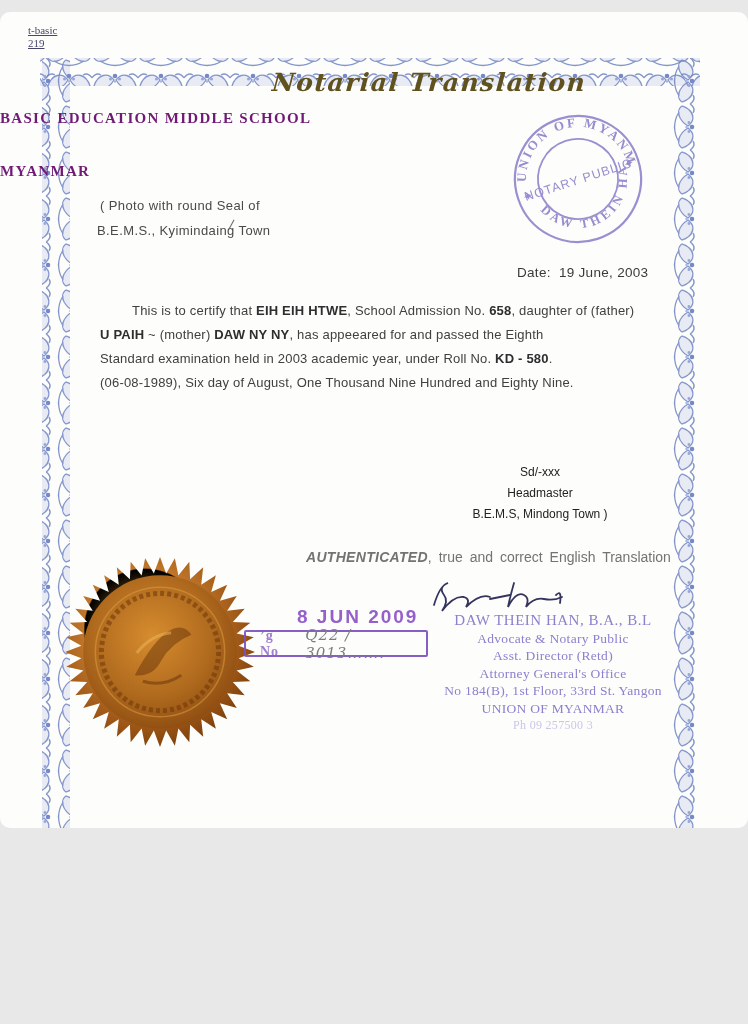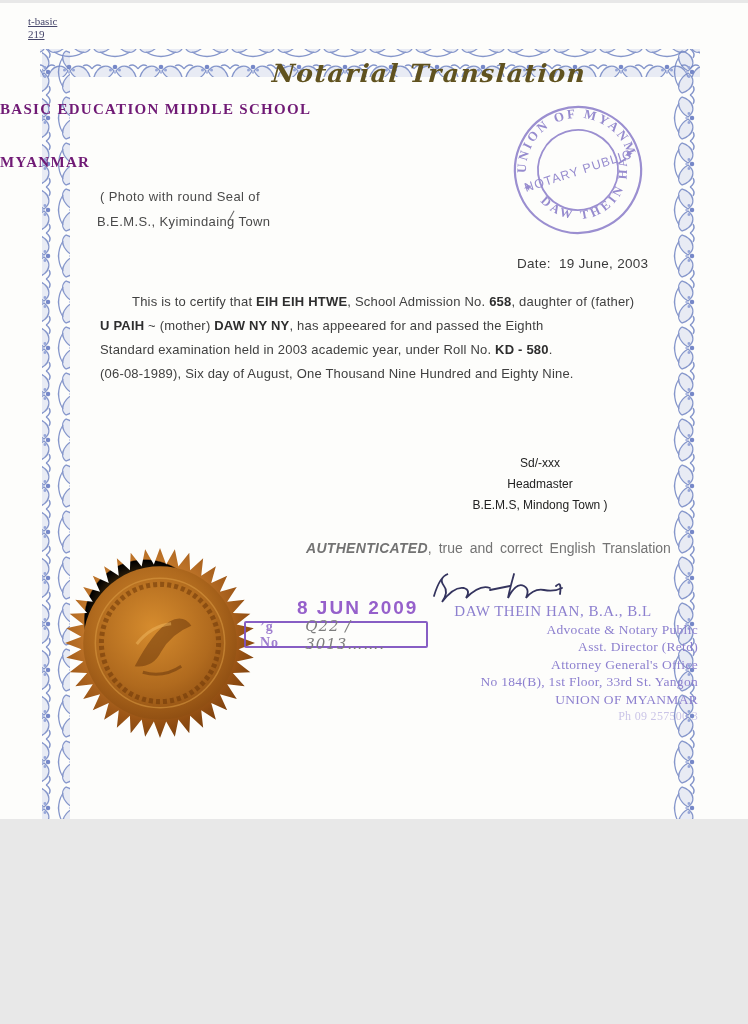--- a/index.html
+++ b/index.html
@@ -1,19 +1,19 @@
 <!DOCTYPE html>
 <html><head>
 <meta charset="utf-8">
 <style>
   html,body{margin:0;padding:0;background:#e8e8e8;}
   .page{
-    position:relative;width:748px;height:816px;margin:3px auto;
+    position:relative;width:748px;height:816px;margin:12px auto;
     background:#fdfdfb;overflow:hidden;
-    font-family:"Liberation Sans",sans-serif;color:#3d3d3d;
+    font-family:"Liberation Sans",sans-serif;color:#3d3d3d;border-radius:10px;
   }
   .abs{position:absolute;}
   
   .refmark{font-family:"Liberation Serif",serif;font-size:11px;color:#47476b;text-decoration:underline;line-height:13px;}
   
   .doc-title{
     font-family:"DejaVu Serif",serif;font-style:italic;font-weight:600;
     font-size:25px;color:#60521f;letter-spacing:1.5px;white-space:nowrap;
     transform:skewX(-4deg);
   }
@@ -36,21 +36,21 @@
     white-space:nowrap;opacity:.9;
   }
   .regbox{
     width:180px;height:23px;border:2.5px solid #7d51c0;border-radius:2px;
     display:flex;align-items:center;opacity:.92;background:rgba(255,255,255,0);
   }
   .regbox .pfx{font-family:"Liberation Serif",serif;font-weight:bold;font-size:14px;color:#7d51c0;margin-left:14px;opacity:.8;letter-spacing:1px;}
   .regbox .hand{font-family:"DejaVu Serif",serif;font-style:italic;font-size:15px;color:#737373;margin-left:3px;letter-spacing:1px;}
   .notaryblock{width:290px;text-align:center;font-family:"Liberation Serif",serif;color:#8d80cf;line-height:17.5px;}
   .notaryblock .nl0{font-size:15px;letter-spacing:.5px;}
-  .notaryblock .nl{font-size:13.5px;letter-spacing:.3px;text-align:right;}
+  .notaryblock .nl{font-size:13.5px;letter-spacing:.3px;}
   .notaryblock .faint{opacity:.45;font-size:12px;}
   .penmark{width:0;height:11px;border-left:1.5px solid #666;transform:rotate(28deg);}
   svg{display:block;}
 </style>
 </head>
 <body>
 
 <div class="page">
 
   <div class="abs refmark" style="left:28px;top:12px;">

